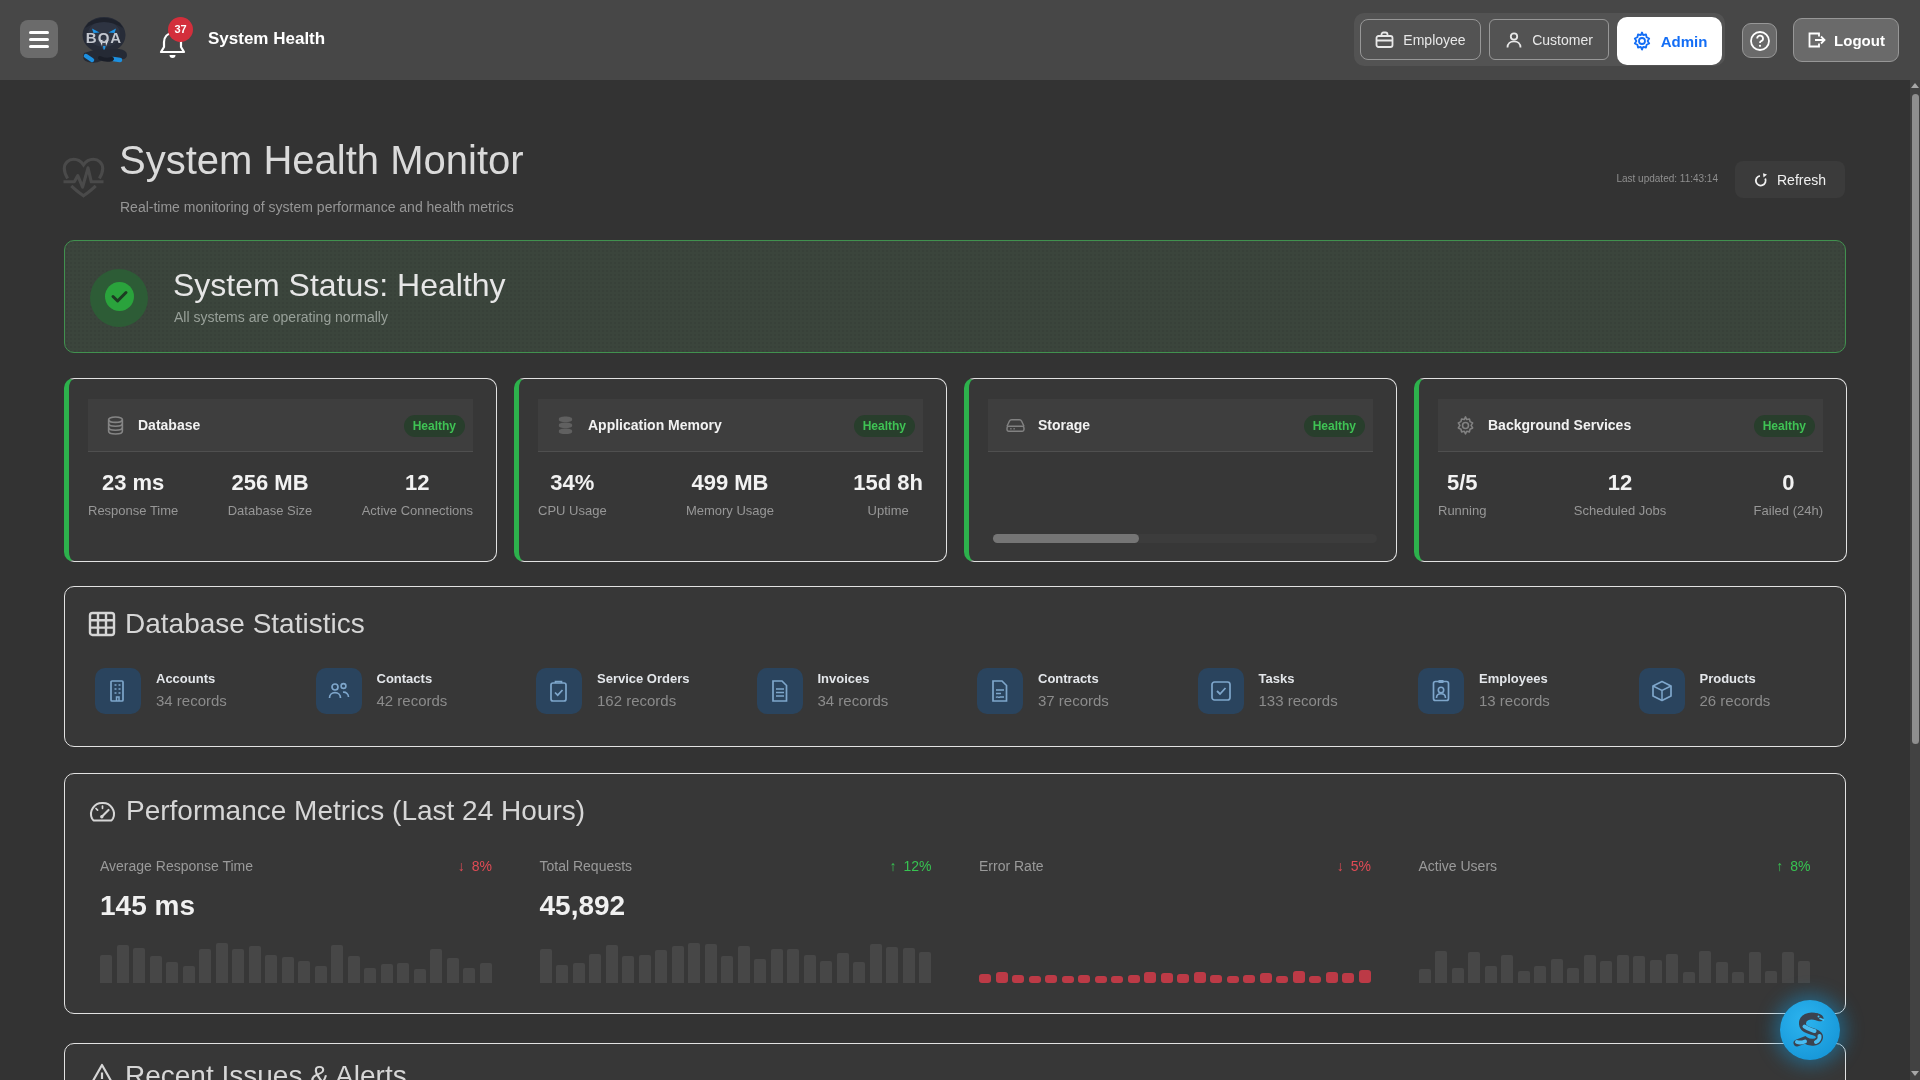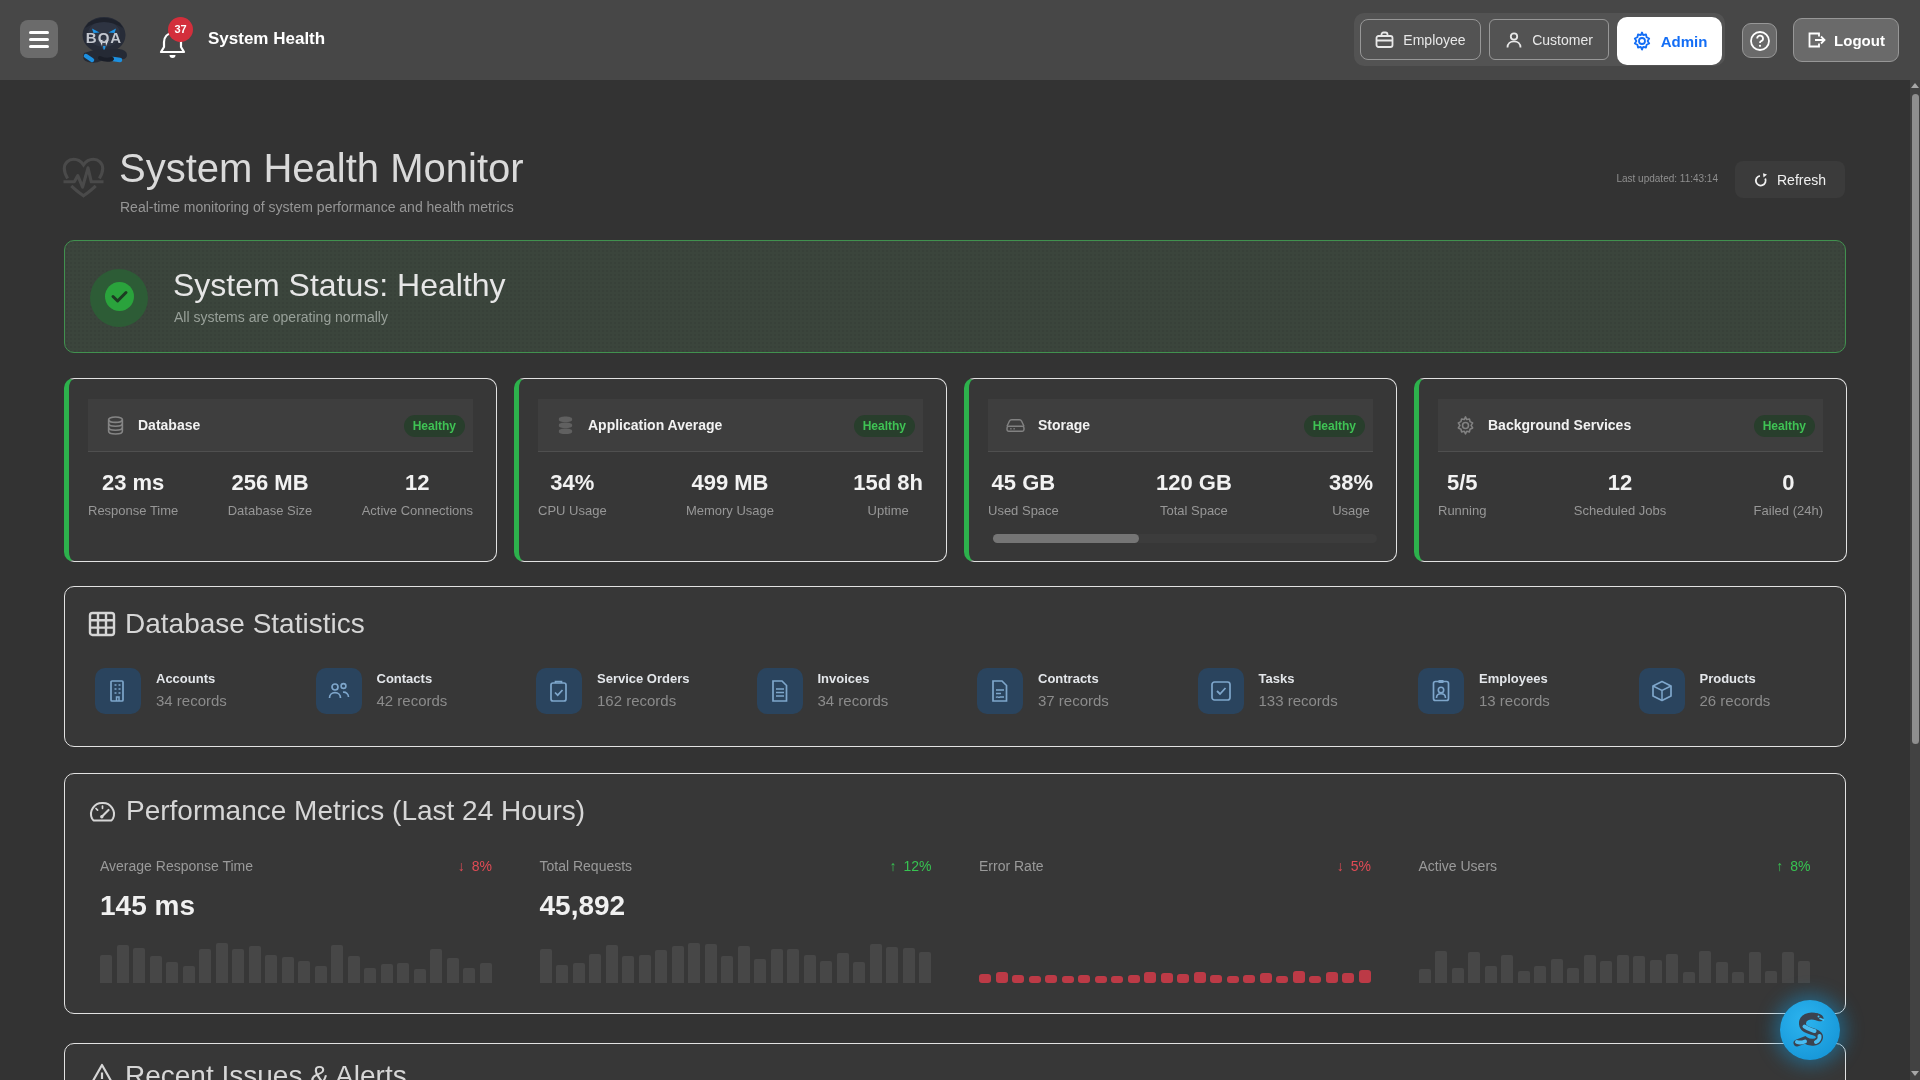--- a/index.html
+++ b/index.html
@@ -29,21 +29,21 @@
   border:1px solid #979797; border-radius:9px; color:#fff; font-weight:bold; font-size:15px;
   display:flex; align-items:center; justify-content:center; gap:8px; }
 
 
 #sbar { position:absolute; right:0; top:80px; width:10px; height:1000px; background:#424242; }
 #sthumb { position:absolute; right:1.5px; top:14px; width:7px; height:650px; background:#8f8f8f; border-radius:4px; }
 #sarrow { position:absolute; right:1px; top:3px; width:0; height:0;
   border-left:4px solid transparent; border-right:4px solid transparent; border-bottom:5px solid #a8a8a8; }
 
 
-#h1 { position:absolute; left:119px; top:146px; font-size:40px; color:#dadada; }
+#h1 { position:absolute; left:119px; top:138px; font-size:40px; color:#dadada; }
 #h1sub { position:absolute; left:120px; top:199px; font-size:14px; color:#969696; }
 #lastupd { position:absolute; left:1370px; top:173px; width:348px; text-align:right; font-size:10px; color:#8f8f8f; }
 #refresh { position:absolute; left:1735px; top:161px; width:110px; height:37px; background:#3b3b3b;
   border-radius:8px; color:#f0f0f0; font-size:14px; display:flex; align-items:center; justify-content:center; gap:9px; }
 
 
 #banner { position:absolute; left:64px; top:240px; width:1782px; height:113px;
   background:radial-gradient(rgba(0,0,0,0.05) 0.8px, transparent 1px) 0 0/4px 4px, #3b453c;
   border:1px solid #41914f; border-radius:10px; }
 #bicon { position:absolute; left:25px; top:28px; width:58px; height:58px; background:#2d5c36; border-radius:50%; }
@@ -150,21 +150,21 @@
   </div>
 </div>
 
 <div class="card" style="left:514px">
   <div class="chead">
     <svg class="cicon" viewBox="0 0 26 26">
         <path d="M4.8 4.6 c0-1.4 3.7-2.6 8.2-2.6 s8.2 1.2 8.2 2.6 v1.5 c0 1.4-3.7 2.6-8.2 2.6 s-8.2-1.2-8.2-2.6 Z" fill="#606060"></path>
         <path d="M4.8 12 c0-1.4 3.7-2.6 8.2-2.6 s8.2 1.2 8.2 2.6 v1.5 c0 1.4-3.7 2.6-8.2 2.6 s-8.2-1.2-8.2-2.6 Z" fill="#606060"></path>
         <path d="M4.8 19.4 c0-1.4 3.7-2.6 8.2-2.6 s8.2 1.2 8.2 2.6 v1.5 c0 1.4-3.7 2.6-8.2 2.6 s-8.2-1.2-8.2-2.6 Z" fill="#606060"></path>
       </svg>
-    <div class="cname">Application Average</div>
+    <div class="cname">Application Memory</div>
     <div class="cbadge">Healthy</div>
   </div>
   <div class="cstats">
     <div class="cstat">
         <div class="cval">34%</div>
         <div class="clab">CPU Usage</div>
       </div>
     <div class="cstat">
         <div class="cval">499 MB</div>
         <div class="clab">Memory Usage</div>
@@ -178,34 +178,20 @@
 
 <div class="card" style="left:964px">
   <div class="chead">
     <svg class="cicon" viewBox="0 0 26 26">
         <path d="M2.5 14 l3-6.5 c0.5-1 1.5-1.5 2.6-1.5 h9.8 c1.1 0 2.1 0.5 2.6 1.5 l3 6.5" fill="none" stroke="#828282" stroke-width="1.8"></path>
         <rect x="2.5" y="14" width="21" height="6" rx="2" fill="none" stroke="#828282" stroke-width="1.8"></rect>
         <path d="M6.5 17 h1.6 M10.5 17 h1.6" stroke="#828282" stroke-width="1.6"></path>
       </svg>
     <div class="cname">Storage</div>
     <div class="cbadge">Healthy</div>
-  </div>
-  <div class="cstats">
-    <div class="cstat">
-        <div class="cval">45 GB</div>
-        <div class="clab">Used Space</div>
-      </div>
-    <div class="cstat">
-        <div class="cval">120 GB</div>
-        <div class="clab">Total Space</div>
-      </div>
-    <div class="cstat">
-        <div class="cval">38%</div>
-        <div class="clab">Usage</div>
-      </div>
   </div>
   <div id="sprog">
       <div id="sprogf"></div>
     </div>
 </div>
 
 <div class="card" style="left:1414px">
   <div class="chead">
     <svg class="cicon" viewBox="0 0 24 24">
         <circle cx="12" cy="12" r="3.4" fill="none" stroke="#828282" stroke-width="1.8"></circle>

